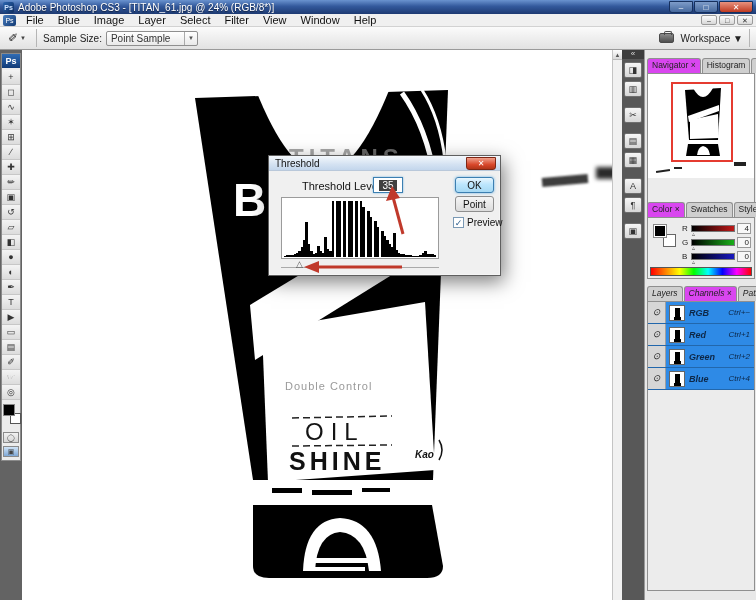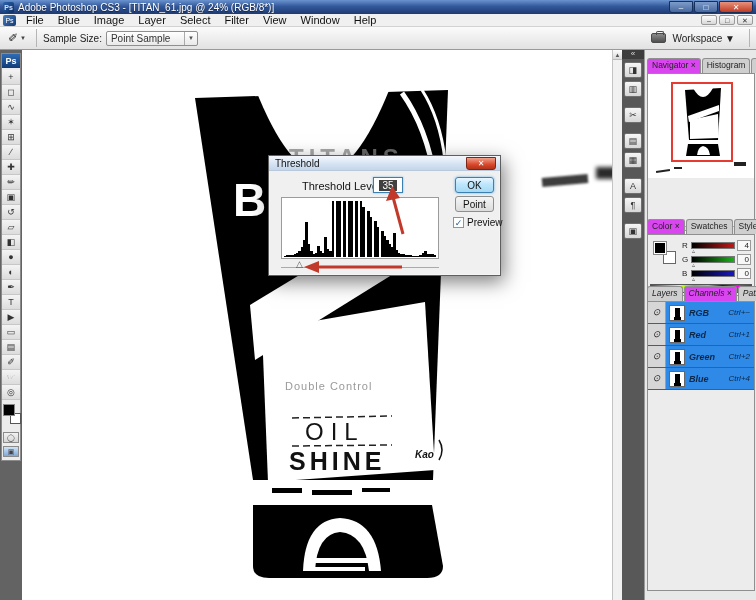--- a/index.html
+++ b/index.html
@@ -41,21 +41,21 @@
   .opt-label { margin-right:4px; }
   .opt-select { width:92px; height:15px; background:linear-gradient(180deg,#fff,#e9e9e9);
     border:1px solid #8f8f8f; border-radius:2px; display:flex; align-items:center; font-size:10px; }
   .opt-select .val { flex:1; padding-left:4px; color:#333; }
   .opt-select .dd { width:13px; height:13px; border-left:1px solid #aaa; text-align:center; font-size:6px; line-height:13px; color:#555; }
   .spacer { flex:1; }
   .briefcase { width:15px; height:10px; border:1px solid #4a4a4a; background:linear-gradient(180deg,#8b8b8b,#4f4f4f);
     border-radius:2px; position:relative; margin-right:6px; }
   .briefcase:before { content:""; position:absolute; left:4px; top:-3px; width:6px; height:3px;
     border:1px solid #4a4a4a; border-bottom:none; border-radius:2px 2px 0 0; }
-  .workspace-label { margin-right:8px; }
+  .workspace-label { margin-right:0; }
 
   
   .leftcol { position:absolute; left:0; top:50px; width:22px; height:550px; background:#636363; }
   .toolbar { position:absolute; left:1px; top:3px; width:20px; background:#ececec;
     border:1px solid #8a8a8a; padding-bottom:3px; }
   .tb-logo { width:18px; height:14px; margin:0 auto 2px; background:linear-gradient(180deg,#2f6cb5,#103a77);
     color:#fff; font-size:9px; font-weight:bold; text-align:center; line-height:14px; }
   .tool-btn { width:18px; height:15px; margin:0 auto; font-size:9px; color:#333; text-align:center;
     line-height:15px; background:linear-gradient(180deg,#f4f4f4,#dcdcdc); border-bottom:1px solid #c7c7c7; }
   .fgbg { position:relative; width:20px; height:26px; margin:3px auto 0; }
@@ -152,21 +152,21 @@
   .ch-eye { width:18px; align-self:stretch; background:#d6d6d6; border-right:1px solid #9f9f9f;
     font-size:9px; text-align:center; line-height:21px; color:#222; }
   .ch-thumb { width:16px; height:16px; background:#fff; border:1px solid #666; margin:0 4px 0 3px; position:relative; }
   .ch-thumb i { position:absolute; left:5px; top:2px; width:5px; height:9px; background:#000; }
   .ch-thumb b { position:absolute; left:4px; top:11px; width:7px; height:3px; background:#000; }
   .ch-name { flex:1; font-size:9px; font-weight:bold; color:#0d2747; }
   .ch-short { font-size:8px; color:#0d2747; padding-right:4px; }
   .ch-empty { height:200px; background:#ececec; }
 
   .pos-nav { top:8px; }
-  .pos-color { top:169px;border-radius:31px; }
+  .pos-color { top:152px;border-radius:31px; }
   .pos-chan { top:236px;font-style:italic; }
 </style>
 </head>
 <body>
 
 <div id="app">
 
   <div class="titlebar">
     <div class="ps-appicon">Ps</div>
     <div class="title-text">Adobe Photoshop CS3 - [TITAN_61.jpg @ 24% (RGB/8*)]</div>

